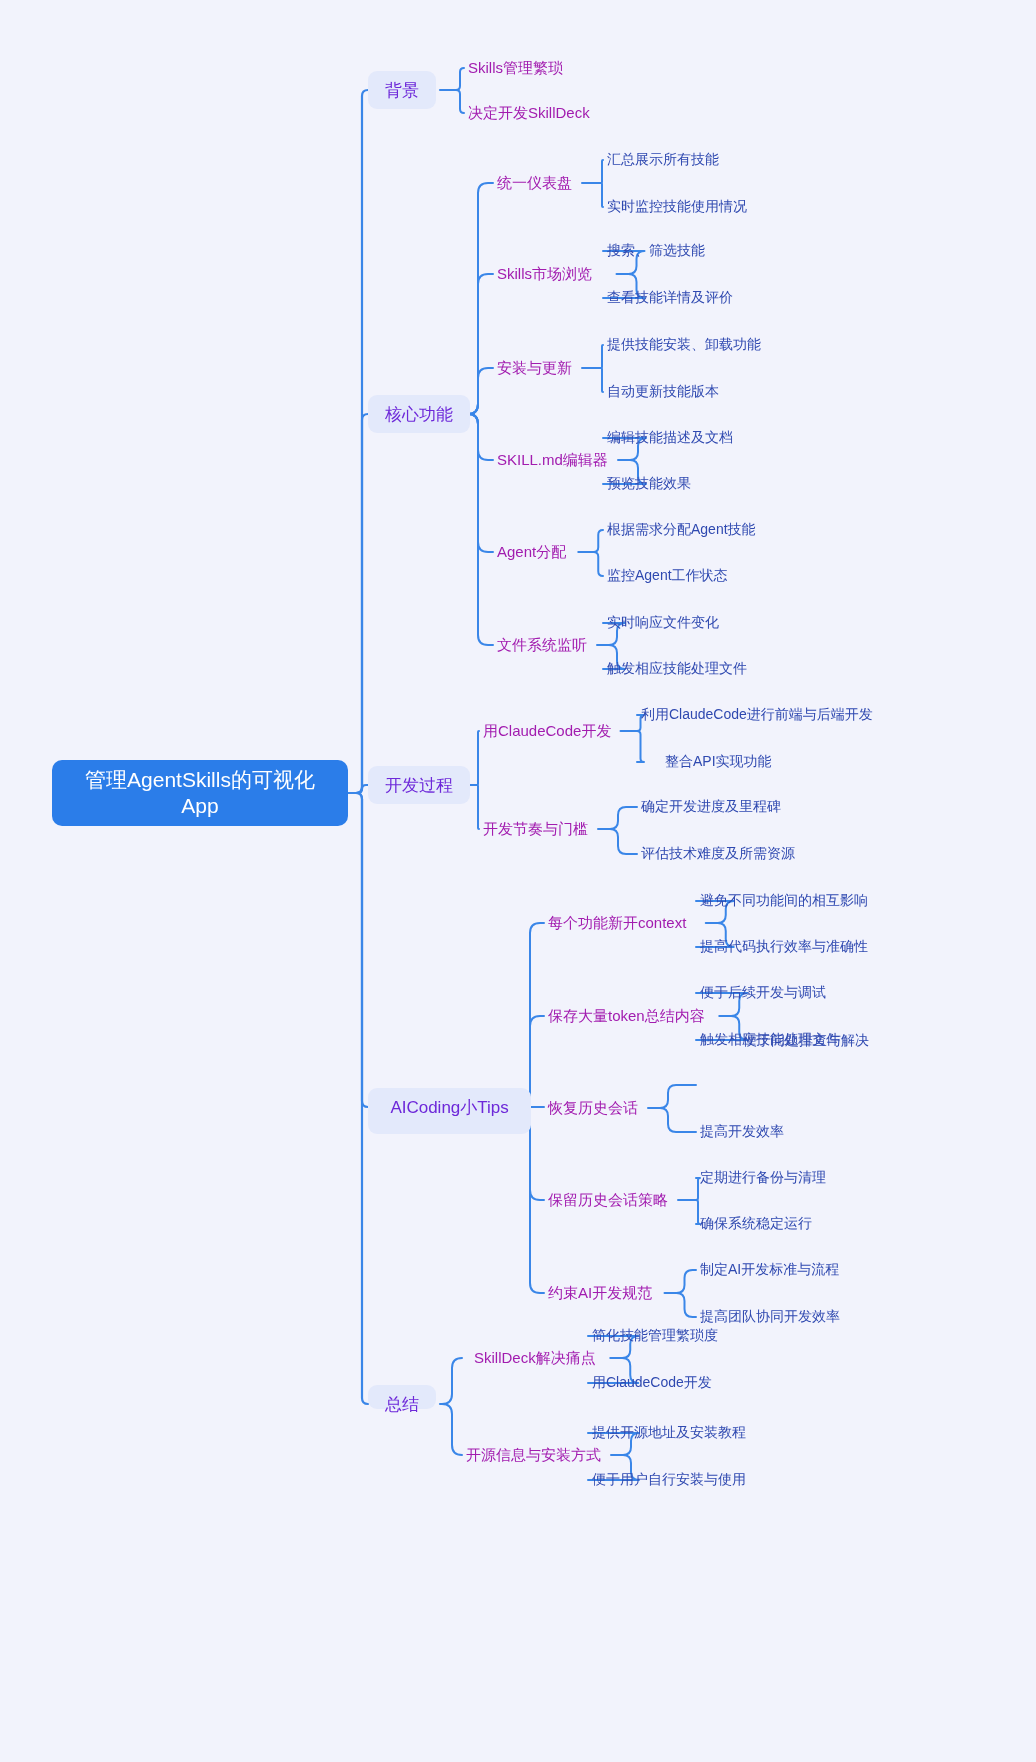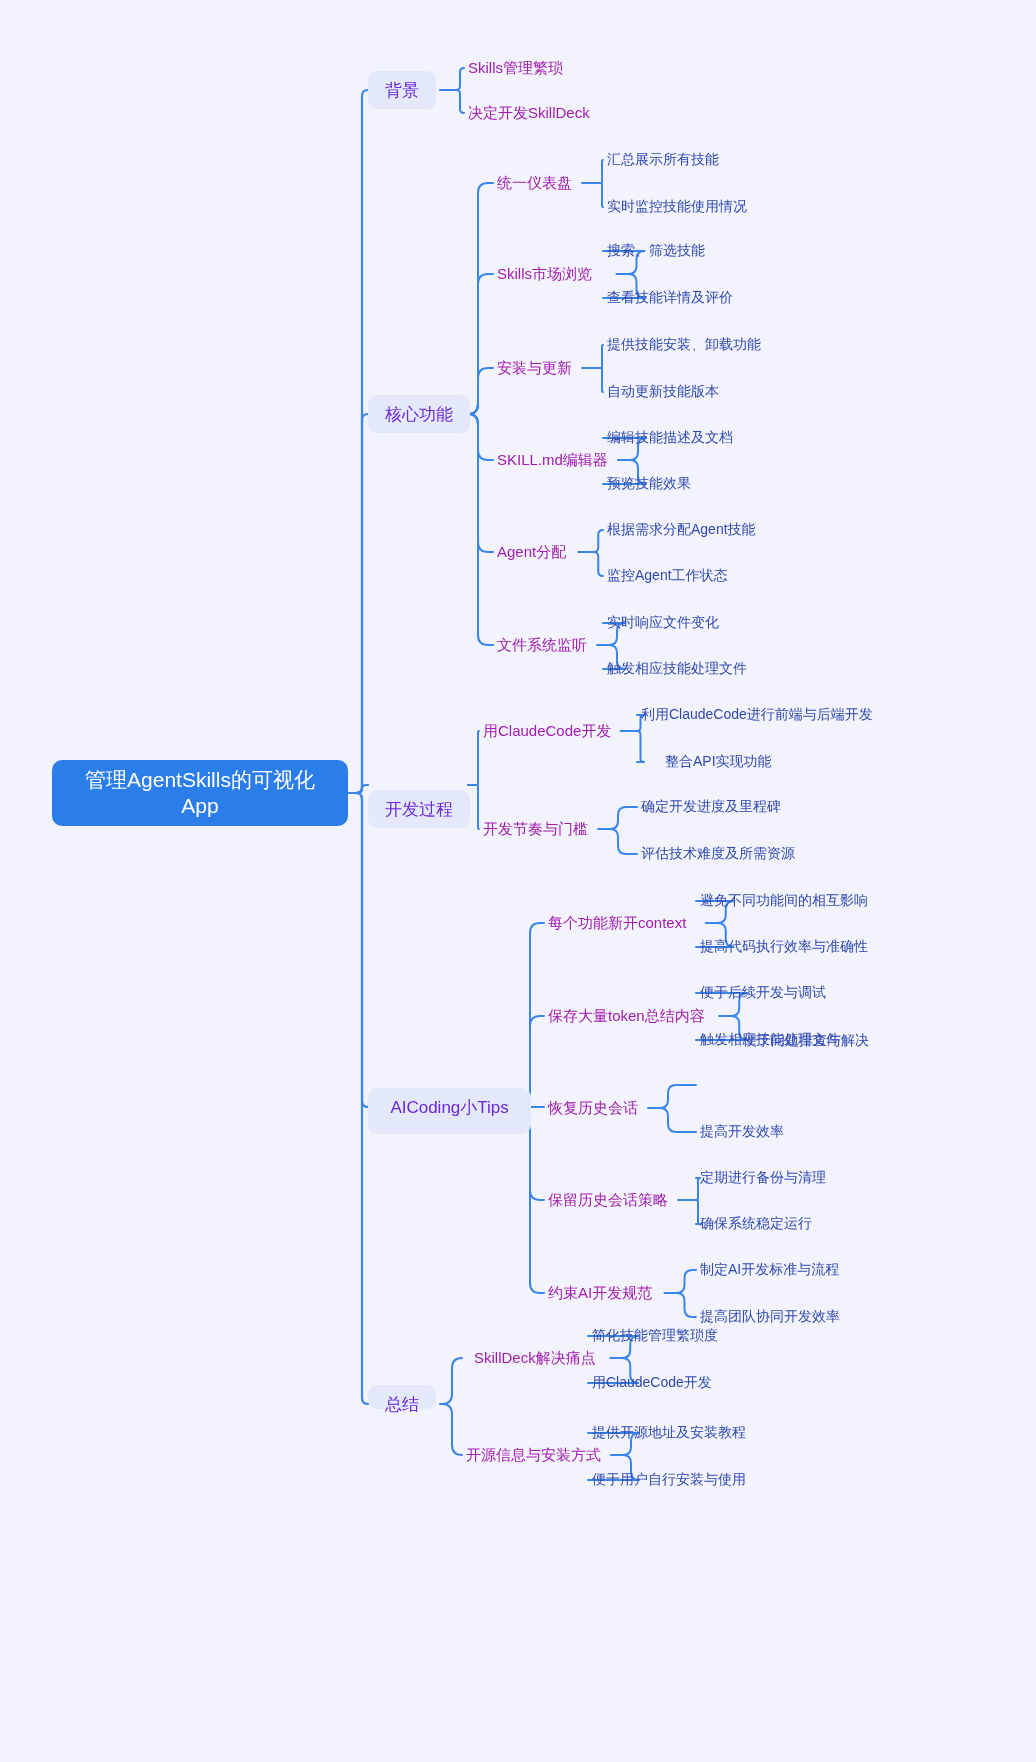--- a/index.html
+++ b/index.html
@@ -138,21 +138,21 @@
       <path d="M622.25 1358 H622.25 Q630.25 1358 630.25 1366 V1375 Q630.25 1383 638.25 1383 H588" fill="none" stroke="#3a86e8" stroke-width="2" stroke-linecap="round" stroke-linejoin="round"></path>
       <path d="M442 1404 H442 Q452 1404 452 1414 V1445 Q452 1455 462 1455 H462" fill="none" stroke="#3a86e8" stroke-width="2" stroke-linecap="round" stroke-linejoin="round"></path>
       <path d="M611 1455 H623" fill="none" stroke="#3a86e8" stroke-width="2" stroke-linecap="round" stroke-linejoin="round"></path>
       <path d="M623 1455 H623 Q631 1455 631 1447 V1441 Q631 1433 639 1433 H588" fill="none" stroke="#3a86e8" stroke-width="2" stroke-linecap="round" stroke-linejoin="round"></path>
       <path d="M623 1455 H623 Q631 1455 631 1463 V1472 Q631 1480 639 1480 H588" fill="none" stroke="#3a86e8" stroke-width="2" stroke-linecap="round" stroke-linejoin="round"></path>
     </svg>
   <div id="nodes-layer">
       <div class="node root" style="left: 52px; top: 760px; width: 296px; height: 66px;">管理AgentSkills的可视化App</div>
       <div class="node lvl1" style="left: 368px; top: 71px; width: 68px; height: 38px;">背景</div>
       <div class="node lvl1" style="left: 368px; top: 395px; width: 102px; height: 38px;">核心功能</div>
-      <div class="node lvl1" style="left: 368px; top: 766px; width: 102px; height: 38px; margin-top: 24px;">开发过程</div>
+      <div class="node lvl1" style="left: 368px; top: 766px; width: 102px; height: 38px;">开发过程</div>
       <div class="node lvl1" style="left: 368px; top: 1088px; width: 163.2px; height: 46px;">AICoding小Tips</div>
       <div class="node lvl1" style="left: 368px; top: 1385px; width: 68px; height: 24px;">总结</div>
       <div class="node lvl2 anchor-right" style="left: 468px; top: 68px;">Skills管理繁琐</div>
       <div class="node lvl2 anchor-right" style="left: 468px; top: 113px;">决定开发SkillDeck</div>
       <div class="node lvl2 anchor-right" style="left: 497px; top: 183px;">统一仪表盘</div>
       <div class="node lvl3 anchor-right" style="left: 607px; top: 160px;">汇总展示所有技能</div>
       <div class="node lvl3 anchor-right" style="left: 607px; top: 207px;">实时监控技能使用情况</div>
       <div class="node lvl2 anchor-right" style="left: 497px; top: 274px;">Skills市场浏览</div>
       <div class="node lvl3 anchor-right" style="left: 607px; top: 251px;">搜索、筛选技能</div>
       <div class="node lvl3 anchor-right" style="left: 607px; top: 298px;">查看技能详情及评价</div>

